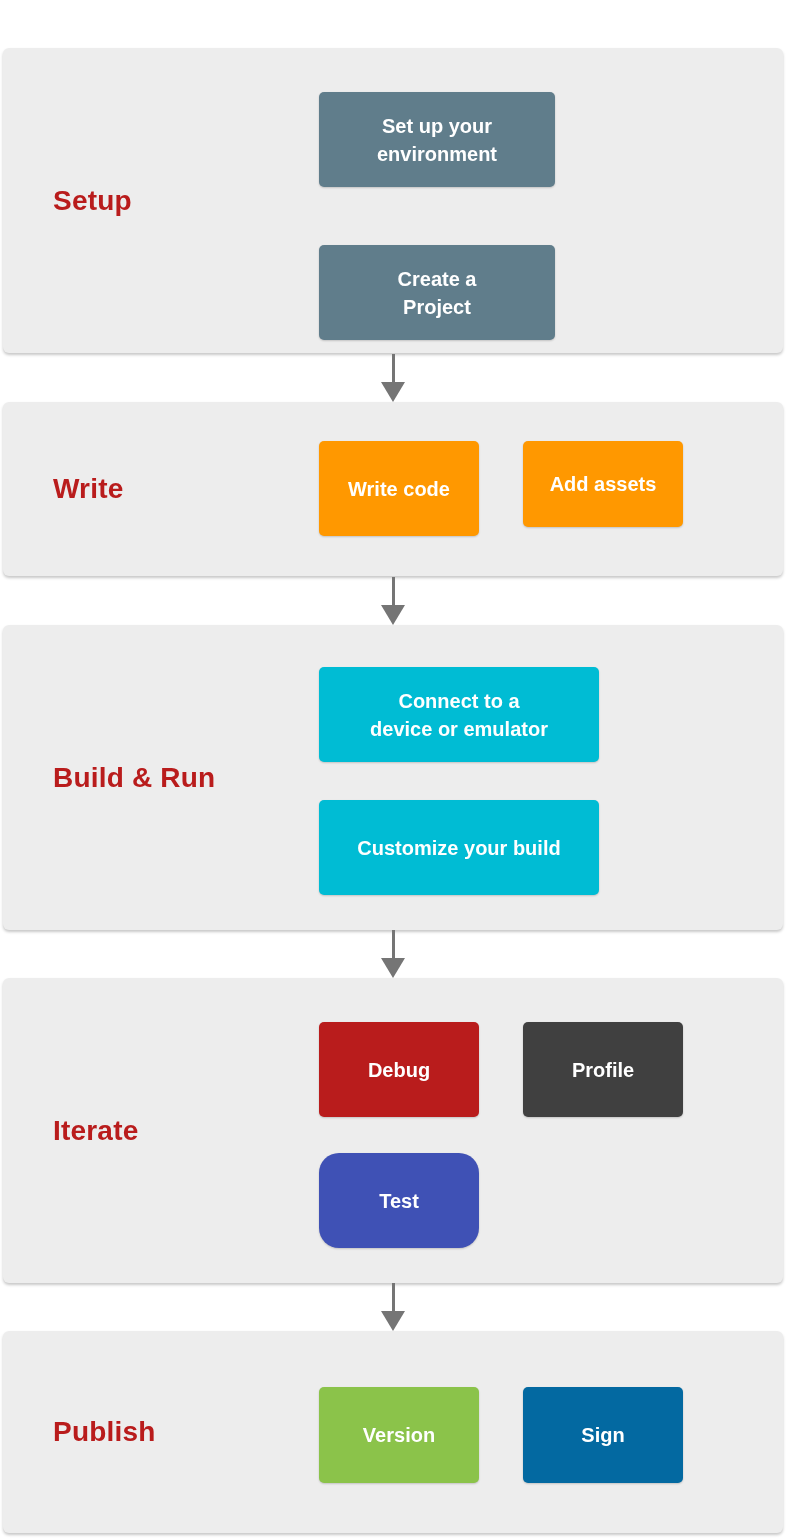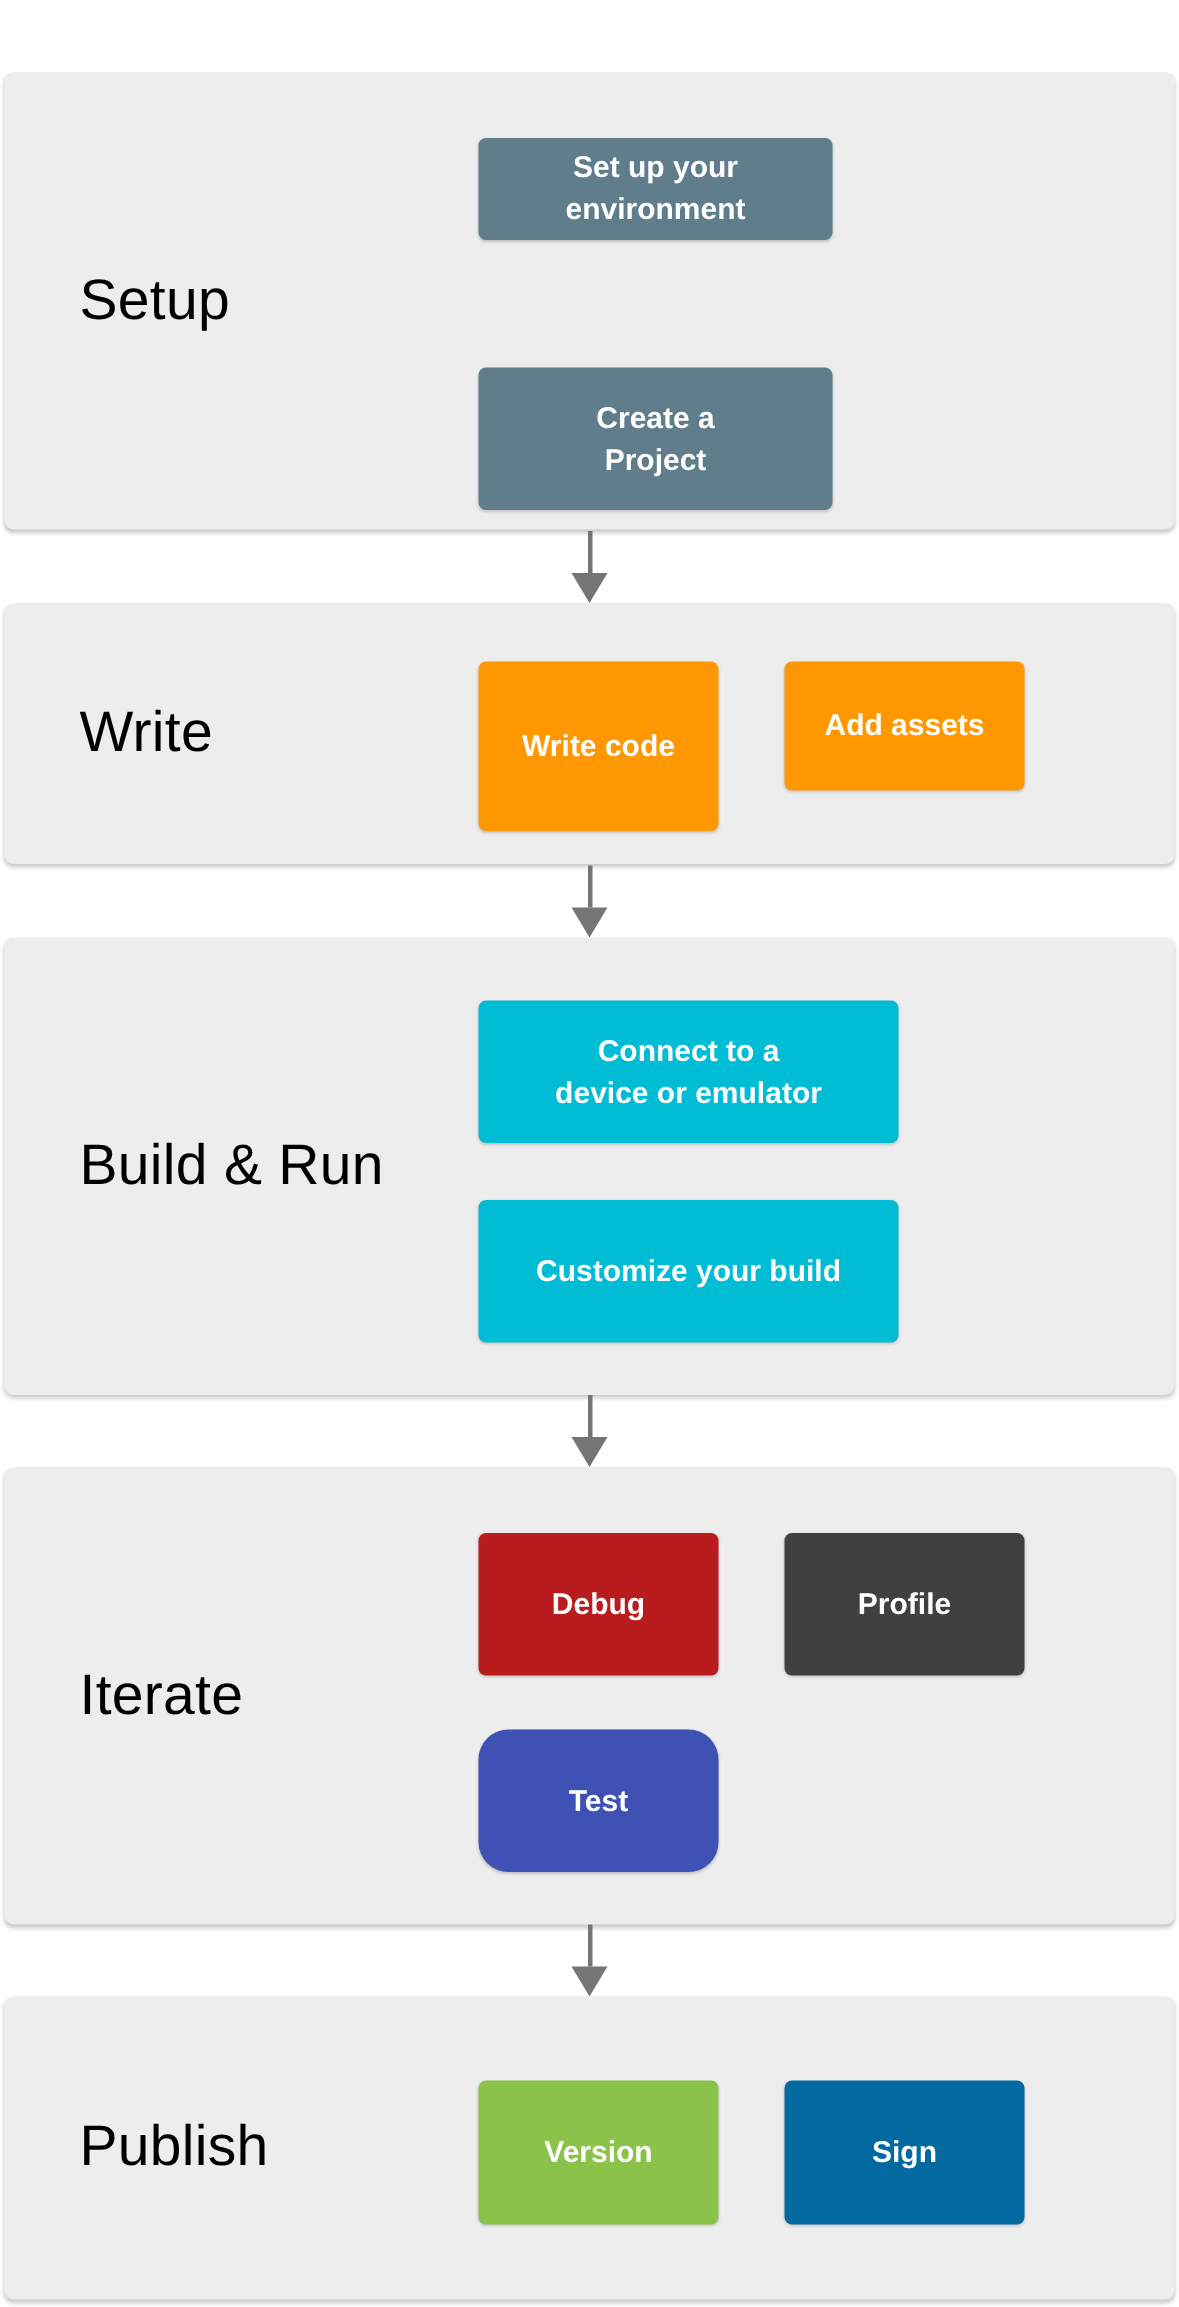--- a/index.html
+++ b/index.html
@@ -26,23 +26,23 @@
   .section--write   { top: 402px;  height: 174px; }
   .section--build   { top: 625px;  height: 305px; }
   .section--iterate { top: 978px;  height: 305px; }
   .section--publish { top: 1331px; height: 202px; }
 
   .section-label {
     position: absolute;
     left: 50px;
     top: 50%;
     transform: translateY(-50%);
-    font-size: 38px;
-    font-weight: 400;
-    color: #000000;
+    font-size: 28px;
+    font-weight: 700;
+    color: #b91c1c;
     letter-spacing: 0.2px;
     white-space: nowrap;
   }
 
   .btn {
     position: absolute;
     display: flex;
     align-items: center;
     justify-content: center;
     text-align: center;
@@ -50,24 +50,24 @@
     font-size: 20px;
     font-weight: 600;
     line-height: 28px;
     border-radius: 5px;
     box-shadow: 0 1px 2px rgba(0,0,0,0.18);
     cursor: pointer;
     white-space: pre-line;
   }
 
   
-  .btn--setup-env     { left: 316px; top: 44px;  width: 236px; height: 68px; }
+  .btn--setup-env     { left: 316px; top: 44px;  width: 236px; height: 95px; }
   .btn--setup-project { left: 316px; top: 177px; width: 236px; height: 95px; }
   
-  .btn--write-code  { left: 316px; top: 39px; width: 160px; height: 113px; }
+  .btn--write-code  { left: 316px; top: 39px; width: 160px; height: 95px; }
   .btn--add-assets  { left: 520px; top: 39px; width: 160px; height: 86px; }
   
   .btn--connect   { left: 316px; top: 42px;  width: 280px; height: 95px; }
   .btn--customize { left: 316px; top: 175px; width: 280px; height: 95px; }
   
   .btn--debug   { left: 316px; top: 44px;  width: 160px; height: 95px; }
   .btn--profile { left: 520px; top: 44px;  width: 160px; height: 95px; }
   .btn--test    { left: 316px; top: 175px; width: 160px; height: 95px; }
   
   .btn--version { left: 316px; top: 56px; width: 160px; height: 96px; }

